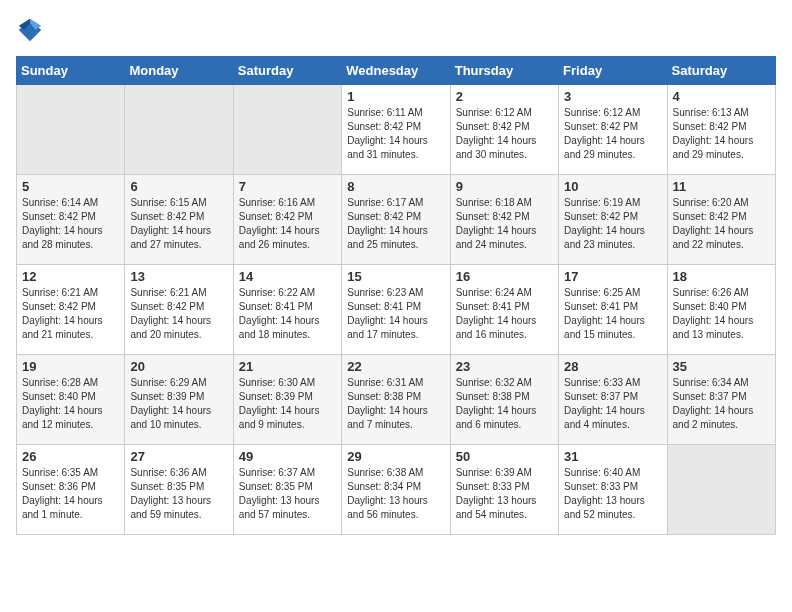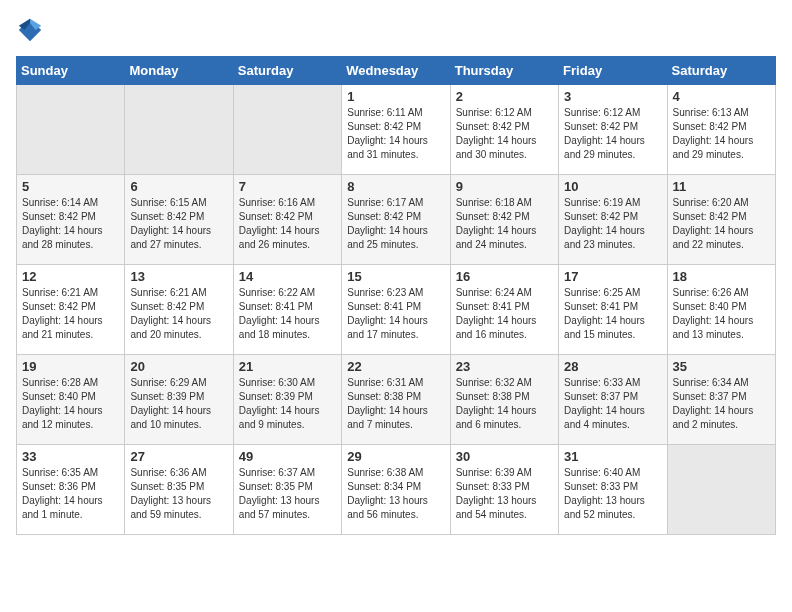--- a/index.html
+++ b/index.html
@@ -233,37 +233,37 @@
           <span class="day-number">28</span>
           <div class="day-info">Sunrise: 6:33 AM<br>Sunset: 8:37 PM<br>Daylight: 14 hours and 4 minutes.</div>
         </td>
         <td>
           <span class="day-number">35</span>
           <div class="day-info">Sunrise: 6:34 AM<br>Sunset: 8:37 PM<br>Daylight: 14 hours and 2 minutes.</div>
         </td>
       </tr>
       <tr>
         <td>
-          <span class="day-number">33</span>
+          <span class="day-number">26</span>
           <div class="day-info">Sunrise: 6:35 AM<br>Sunset: 8:36 PM<br>Daylight: 14 hours and 1 minute.</div>
         </td>
         <td>
           <span class="day-number">27</span>
           <div class="day-info">Sunrise: 6:36 AM<br>Sunset: 8:35 PM<br>Daylight: 13 hours and 59 minutes.</div>
         </td>
         <td>
           <span class="day-number">49</span>
           <div class="day-info">Sunrise: 6:37 AM<br>Sunset: 8:35 PM<br>Daylight: 13 hours and 57 minutes.</div>
         </td>
         <td>
           <span class="day-number">29</span>
           <div class="day-info">Sunrise: 6:38 AM<br>Sunset: 8:34 PM<br>Daylight: 13 hours and 56 minutes.</div>
         </td>
         <td>
-          <span class="day-number">30</span>
+          <span class="day-number">50</span>
           <div class="day-info">Sunrise: 6:39 AM<br>Sunset: 8:33 PM<br>Daylight: 13 hours and 54 minutes.</div>
         </td>
         <td>
           <span class="day-number">31</span>
           <div class="day-info">Sunrise: 6:40 AM<br>Sunset: 8:33 PM<br>Daylight: 13 hours and 52 minutes.</div>
         </td>
         <td class="empty-cell"></td>
       </tr>
     </tbody>
 </table>

